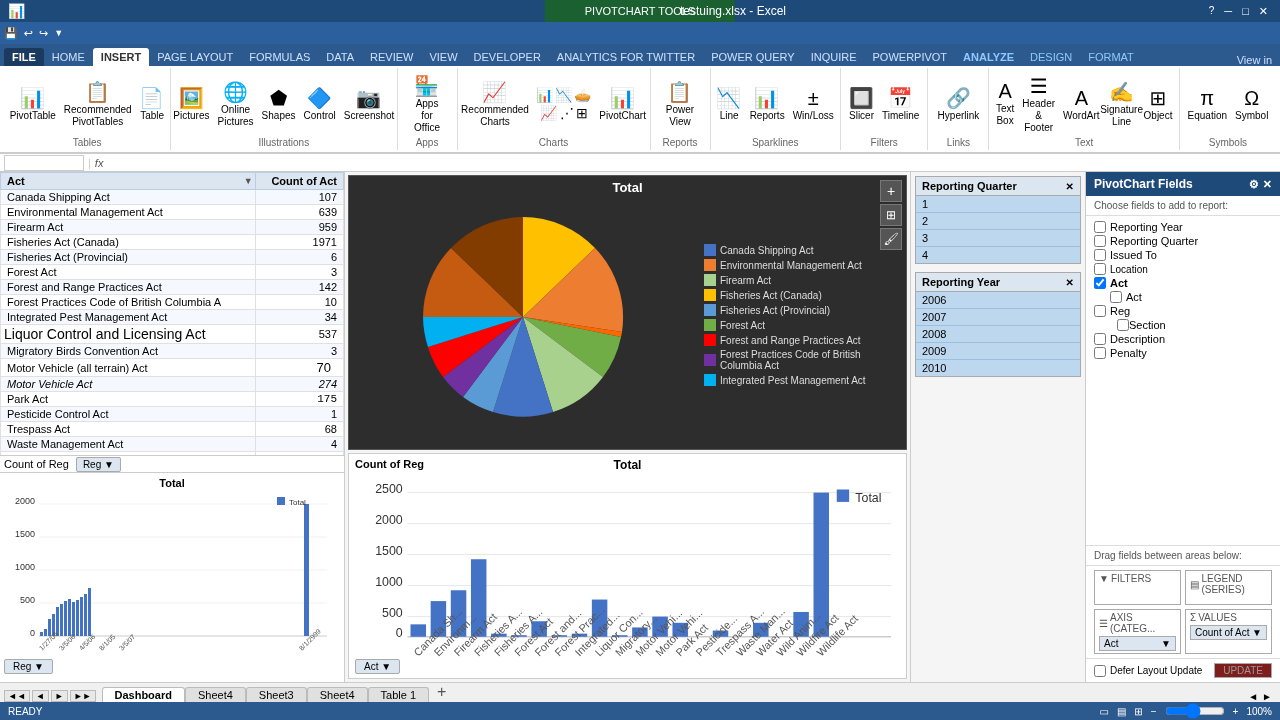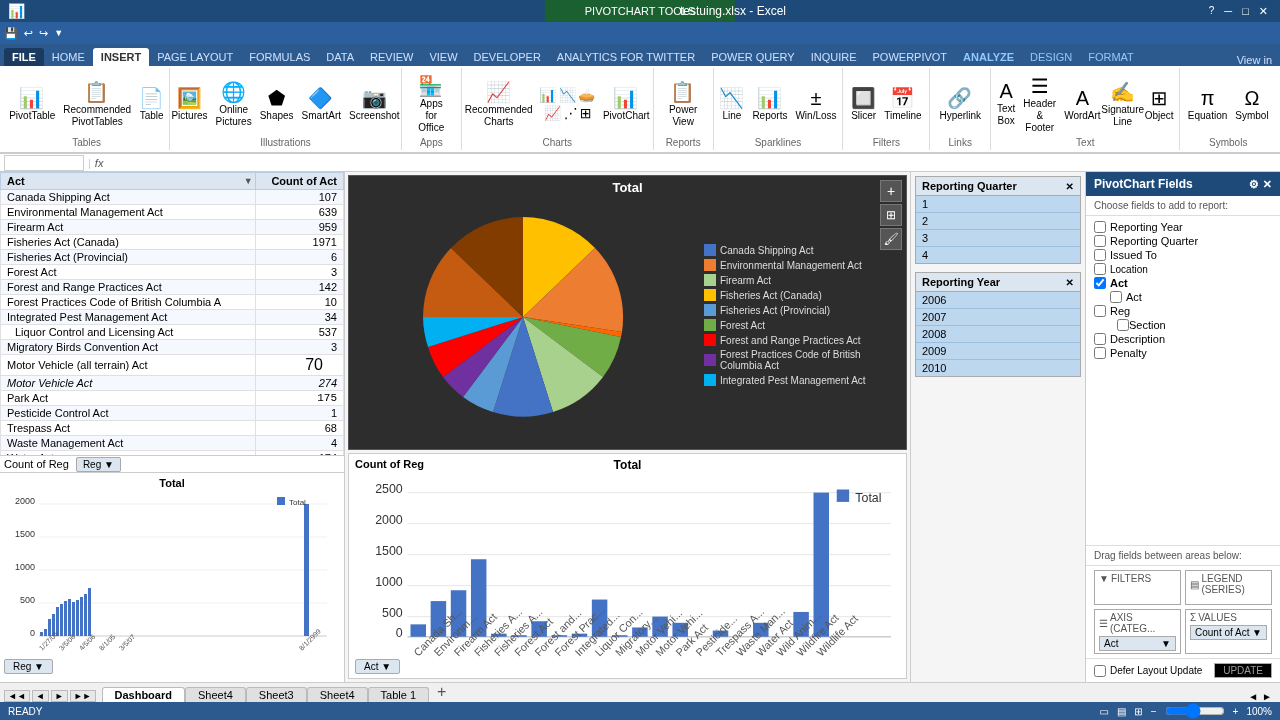--- a/index.html
+++ b/index.html
@@ -86,21 +86,21 @@
         <div style="display:flex;flex-direction:column;align-items:center;padding:3px 3px;cursor:pointer;font-size:10px;">
           <span style="font-size:20px;">🌐</span>
             <span style="text-align:center;line-height:1.2;">Online<br>Pictures</span>
         </div>
         <div style="display:flex;flex-direction:column;align-items:center;padding:3px 3px;cursor:pointer;font-size:10px;">
           <span style="font-size:20px;">⬟</span>
             <span>Shapes</span>
         </div>
         <div style="display:flex;flex-direction:column;align-items:center;padding:3px 3px;cursor:pointer;font-size:10px;">
           <span style="font-size:20px;">🔷</span>
-            <span>SmartArt</span>
+            <span>Control</span>
         </div>
         <div style="display:flex;flex-direction:column;align-items:center;padding:3px 3px;cursor:pointer;font-size:10px;">
           <span style="font-size:20px;">📷</span>
             <span>Screenshot</span>
         </div>
       </div>
       <div style="font-size:10px;color:#666;">Illustrations</div>
     </div>
 
     <div style="display:flex;flex-direction:column;align-items:center;padding:2px 8px;border-right:1px solid #ddd;min-width:60px;">
@@ -285,30 +285,30 @@
               </tr>
               <tr>
                 <td style="padding: 1px 6px; border: 1px solid rgb(224, 224, 224); font-size: 11px;">Forest Practices Code of British Columbia A</td>
                 <td style="padding: 1px 6px; border: 1px solid rgb(224, 224, 224); text-align: right; font-size: 11px;">10</td>
               </tr>
               <tr style="background: rgb(245, 249, 255);">
                 <td style="padding: 1px 6px; border: 1px solid rgb(224, 224, 224); font-size: 11px;">Integrated Pest Management Act</td>
                 <td style="padding: 1px 6px; border: 1px solid rgb(224, 224, 224); text-align: right; font-size: 11px;">34</td>
               </tr>
               <tr>
-                <td style="padding: 1px 14px; border: 1px solid rgb(224, 224, 224); font-size: 11px;">Liquor Control and Licensing Act</td>
+                <td style="padding: 1px 3px; border: 1px solid rgb(224, 224, 224); font-size: 14px;">Liquor Control and Licensing Act</td>
                 <td style="padding: 1px 6px; border: 1px solid rgb(224, 224, 224); text-align: right; font-size: 11px;">537</td>
               </tr>
               <tr style="background: rgb(245, 249, 255);">
                 <td style="padding: 1px 6px; border: 1px solid rgb(224, 224, 224); font-size: 11px;">Migratory Birds Convention Act</td>
                 <td style="padding: 1px 6px; border: 1px solid rgb(224, 224, 224); text-align: right; font-size: 11px;">3</td>
               </tr>
               <tr>
                 <td style="padding: 1px 6px; border: 1px solid rgb(224, 224, 224); font-size: 11px;">Motor Vehicle (all terrain) Act</td>
-                <td style="padding: 1px 20px; border: 1px solid rgb(224, 224, 224); text-align: right; font-size: 16px;">70</td>
+                <td style="padding: 1px 12px; border: 1px solid rgb(224, 224, 224); text-align: right; font-size: 13px;">70</td>
               </tr>
               <tr style="background: rgb(245, 249, 255); font-style: italic;">
                 <td style="padding: 1px 6px; border: 1px solid rgb(224, 224, 224); font-size: 11px;">Motor Vehicle Act</td>
                 <td style="padding: 1px 6px; border: 1px solid rgb(224, 224, 224); text-align: right; font-size: 11px;">274</td>
               </tr>
               <tr>
                 <td style="padding: 1px 6px; border: 1px solid rgb(224, 224, 224); font-size: 11px;">Park Act</td>
                 <td style="padding: 1px 6px; border: 1px solid rgb(224, 224, 224); text-align: right; font-size: 11px; font-family: Liberation Mono, monospace;">175</td>
               </tr>
               <tr style="background: rgb(245, 249, 255);">
@@ -659,21 +659,21 @@
             </div>
           </div>
         </div>
       </div>
 
       <div style="display:flex;align-items:center;justify-content:space-between;padding:4px 8px;border-top:1px solid #ddd;">
         <div style="display:flex;align-items:center;gap:4px;">
           <input type="checkbox" style="width: 12px; height: 12px;">
           <span style="font-size:10px;">Defer Layout Update</span>
         </div>
-        <button style="background:#000000;border:1px solid #aaa;padding:1px 8px;font-size:10px;cursor:pointer;color:#999;">UPDATE</button>
+        <button style="background:#7f1d1d;border:1px solid #aaa;padding:1px 8px;font-size:10px;cursor:pointer;color:#999;">UPDATE</button>
       </div>
     </div>
   </div>
 
   <div style="height:20px;background:#f0f0f0;display:flex;align-items:flex-end;border-top:1px solid #ccc;padding-left:4px;gap:0;">
     <div style="display:flex;gap:2px;margin-right:6px;align-items:center;">
       <span style="font-size:9px;cursor:pointer;border:1px solid #bbb;background:#e8e8e8;padding:0 3px;">◄◄</span>
       <span style="font-size:9px;cursor:pointer;border:1px solid #bbb;background:#e8e8e8;padding:0 3px;">◄</span>
       <span style="font-size:9px;cursor:pointer;border:1px solid #bbb;background:#e8e8e8;padding:0 3px;">►</span>
       <span style="font-size:9px;cursor:pointer;border:1px solid #bbb;background:#e8e8e8;padding:0 3px;">►►</span>

